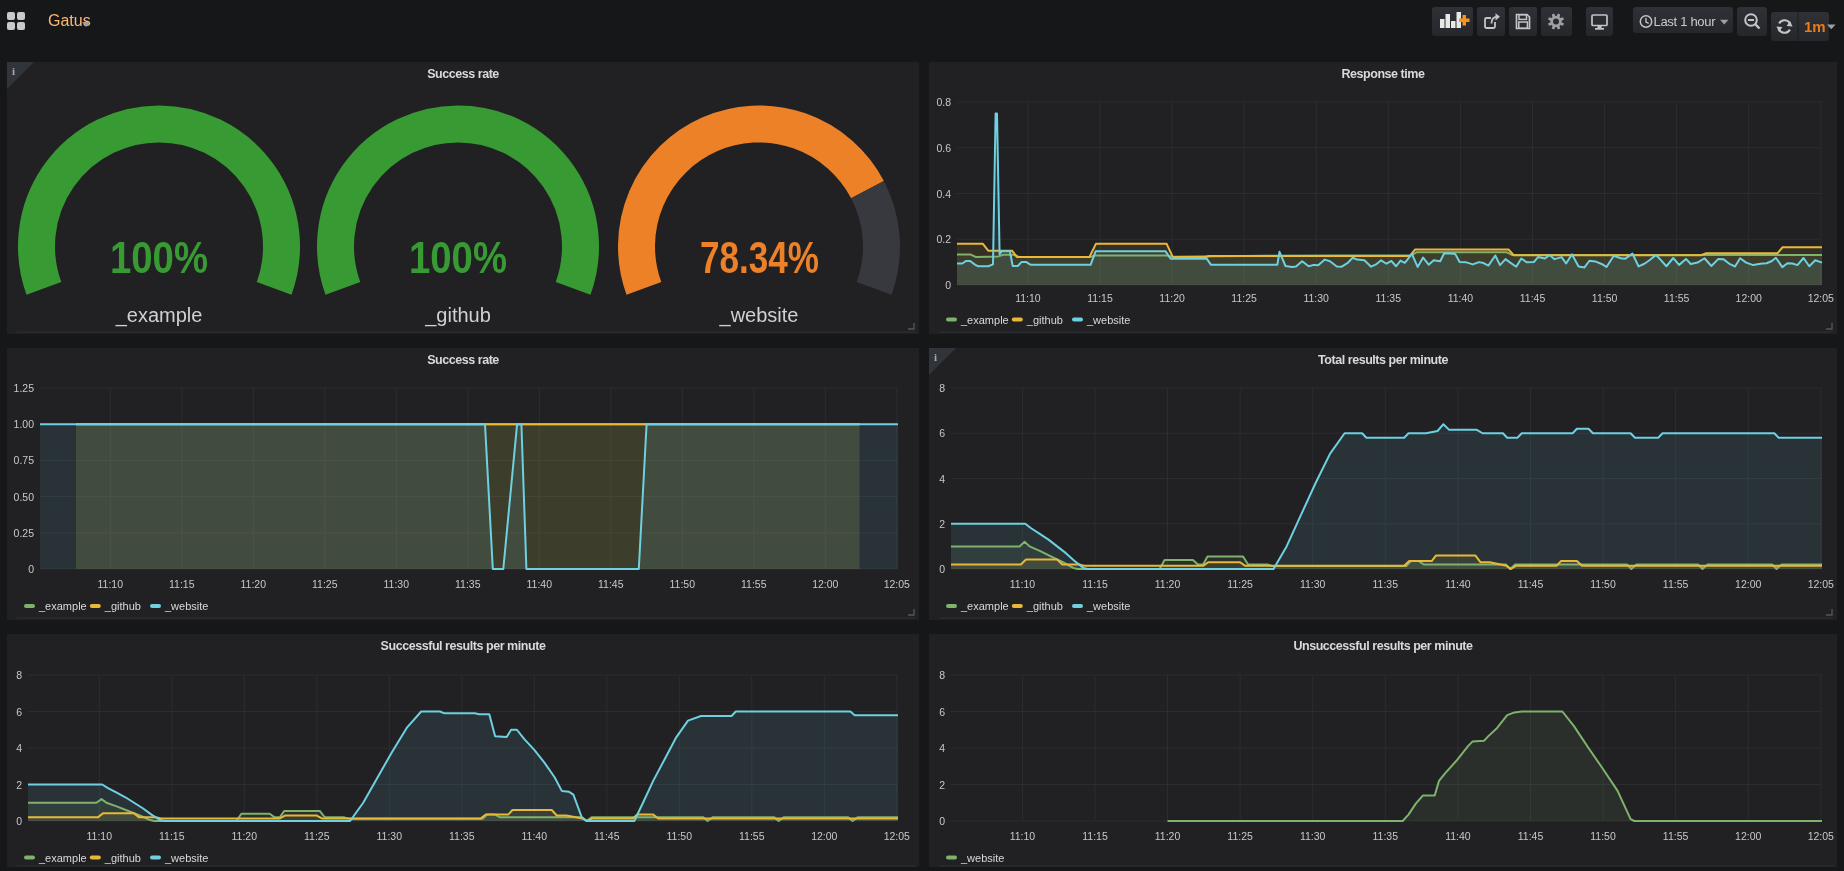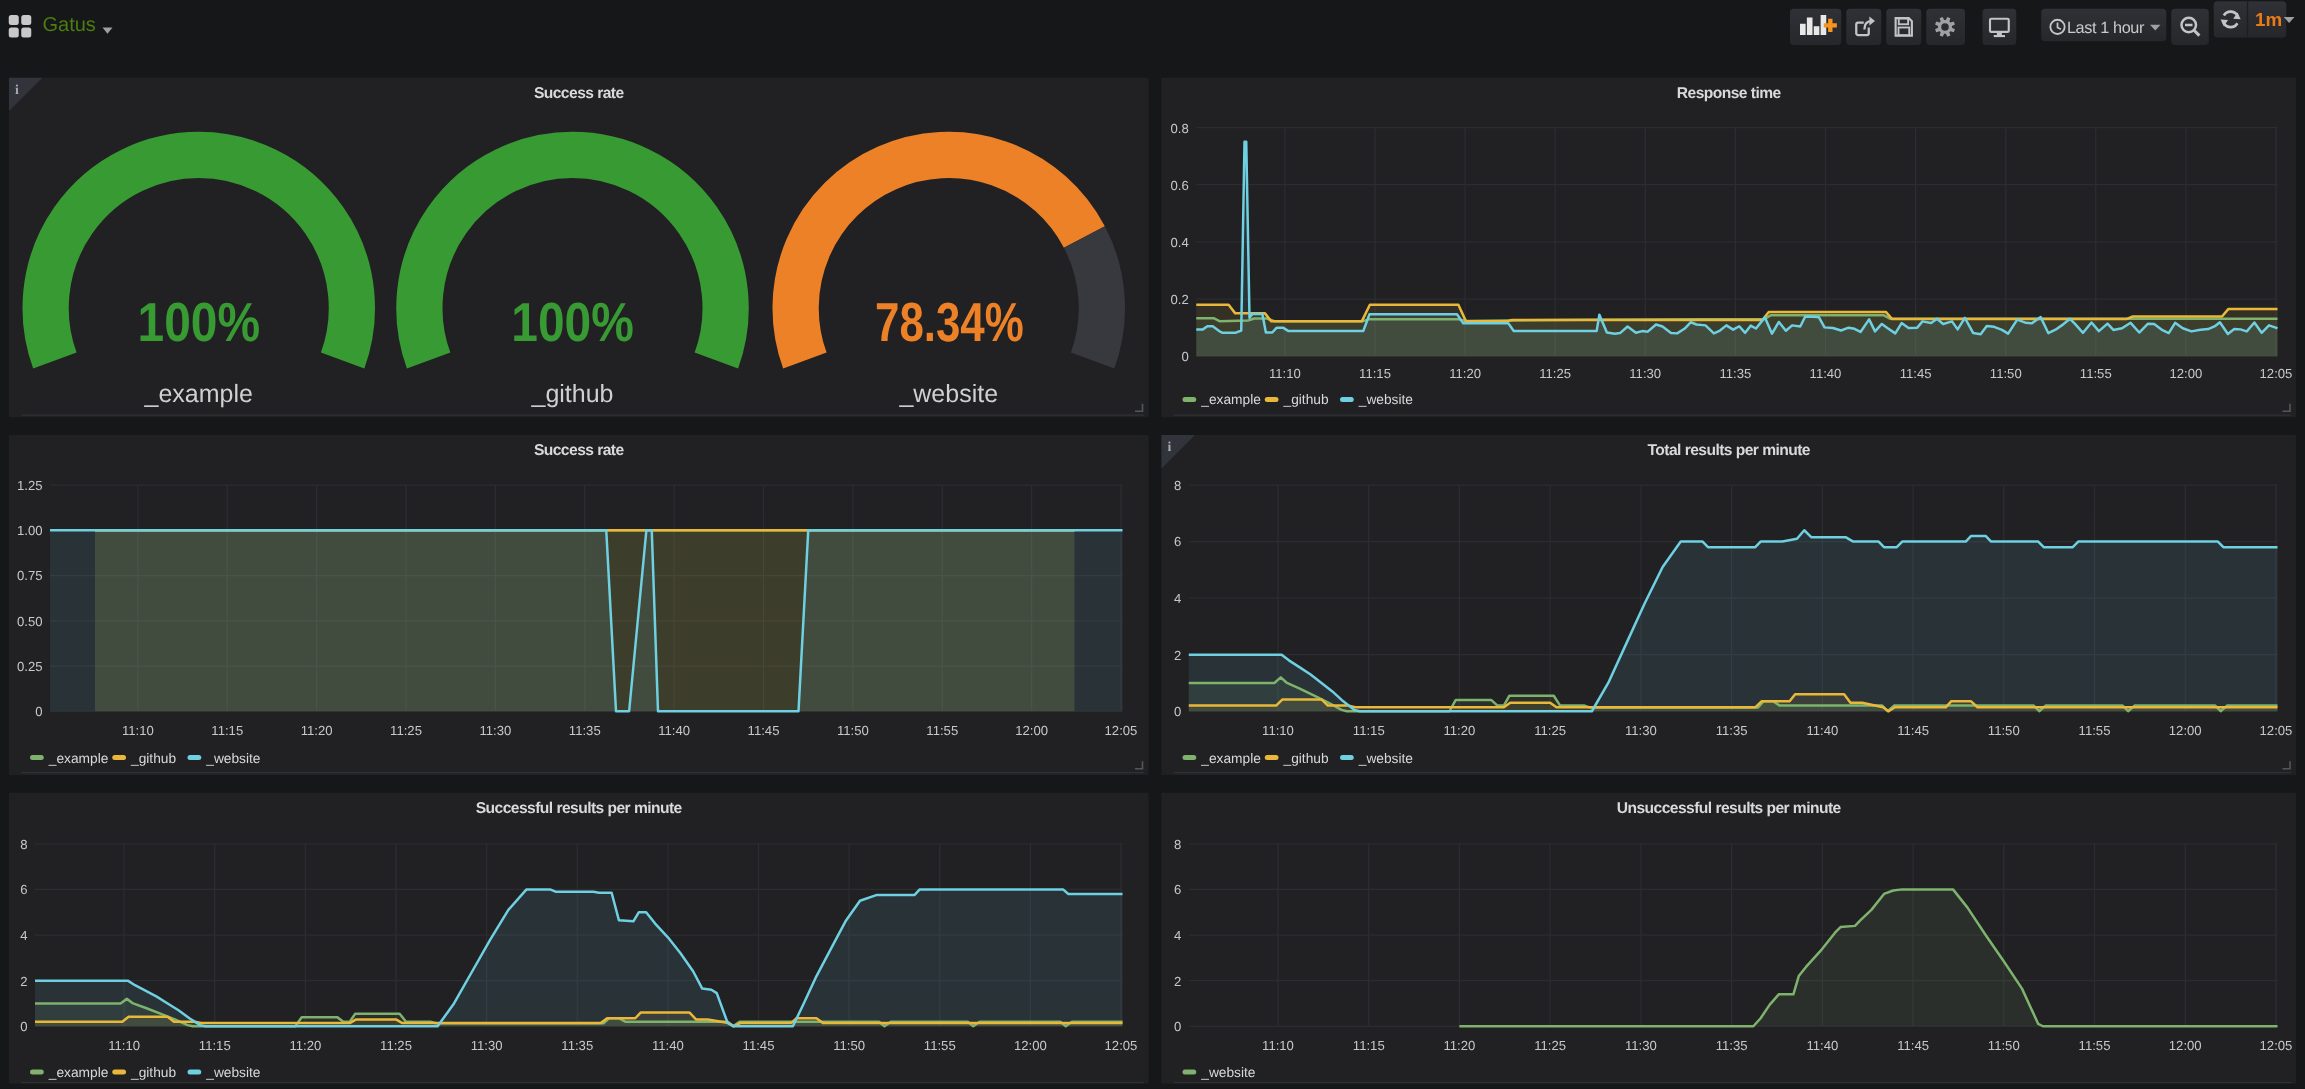--- a/index.html
+++ b/index.html
@@ -1,18 +1,18 @@
 <!DOCTYPE html>
 <html><head><meta charset="utf-8"><style>html,body{margin:0;padding:0;background:#161719;}body{width:1844px;height:871px;overflow:hidden;position:relative;font-family:"Liberation Sans",sans-serif;}svg text{ }</style></head><body>
 <div style="position:absolute;left:0;top:0;width:1844px;height:48px">
 <div style="position:absolute;left:7px;top:12px;width:8px;height:8px;background:#c9c9c9;border-radius:2px"></div>
 <div style="position:absolute;left:17px;top:12px;width:8px;height:8px;background:#c9c9c9;border-radius:2px"></div>
 <div style="position:absolute;left:7px;top:22px;width:8px;height:8px;background:#c9c9c9;border-radius:2px"></div>
 <div style="position:absolute;left:17px;top:22px;width:8px;height:8px;background:#c9c9c9;border-radius:2px"></div>
-<div style="position:absolute;left:34px;top:12px;font-size:16px;color:#4d7c0f;font-family:'Liberation Sans',sans-serif">Gatus</div>
+<div style="position:absolute;left:48px;top:12px;font-size:16px;color:#fdba74;font-family:'Liberation Sans',sans-serif">Gatus</div>
 <div style="position:absolute;left:82px;top:22px;width:0;height:0;border-left:4px solid transparent;border-right:4px solid transparent;border-top:5px solid #9fa0a3"></div>
 <div style="position:absolute;top:7px;height:29px;border-radius:3px;background:linear-gradient(180deg,#2f3136,#26272b);left:1432px;width:41px"><svg width="41" height="29" viewBox="0 0 41 29">
         <rect x="8" y="12" width="4.5" height="9" fill="#e8e8e8"></rect>
         <rect x="13.5" y="7" width="4.5" height="14" fill="#e8e8e8"></rect>
         <rect x="19" y="14" width="4.5" height="7" fill="#e8e8e8"></rect>
         <rect x="24.5" y="5" width="4.5" height="16" fill="#e8e8e8"></rect>
         <path d="M31 10.5 h3.5 v-3.5 h3.5 v3.5 h3.5 v3.5 h-3.5 v3.5 h-3.5 v-3.5 h-3.5 Z" fill="#f7941e" transform="translate(-4,1)"></path>
       </svg></div>
 <div style="position:absolute;top:7px;height:29px;border-radius:3px;background:linear-gradient(180deg,#2f3136,#26272b);left:1477px;width:28px"><svg width="28" height="29" viewBox="0 0 28 29">
         <path d="M18 15 v4.5 a1.5 1.5 0 0 1 -1.5 1.5 h-7 a1.5 1.5 0 0 1 -1.5 -1.5 v-7 a1.5 1.5 0 0 1 1.5 -1.5 H14" fill="none" stroke="#c3c4c6" stroke-width="1.8"></path>
@@ -36,21 +36,21 @@
         <circle cx="13" cy="14.5" r="5.7" fill="none" stroke="#c3c4c6" stroke-width="1.5"></circle>
         <path d="M13 11 V15 l2.7 1.4" fill="none" stroke="#c3c4c6" stroke-width="1.4"></path>
         <text x="20.5" y="19" fill="#c9cacb" font-size="13" letter-spacing="-0.3" font-family="Liberation Sans, sans-serif">Last 1 hour</text>
         <path d="M87 12.8 l4.2 4.6 l4.2 -4.6 Z" fill="#9fa0a3"></path>
       </svg></div>
 <div style="position:absolute;top:7px;height:29px;border-radius:3px;background:linear-gradient(180deg,#2f3136,#26272b);left:1737px;width:30px"><svg width="30" height="29" viewBox="0 0 30 29">
         <circle cx="14" cy="13" r="5.8" fill="none" stroke="#c3c4c6" stroke-width="2"></circle>
         <line x1="11" y1="13" x2="17" y2="13" stroke="#c3c4c6" stroke-width="2"></line>
         <line x1="18.2" y1="17.2" x2="22.5" y2="21.5" stroke="#c3c4c6" stroke-width="2.4"></line>
       </svg></div>
-<div style="position:absolute;top:1px;height:29px;border-radius:3px;background:linear-gradient(180deg,#2f3136,#26272b);left:1771px;width:58px"><svg width="71" height="29" viewBox="0 0 71 29">
+<div style="position:absolute;top:12px;height:29px;border-radius:3px;background:linear-gradient(180deg,#2f3136,#26272b);left:1771px;width:58px"><svg width="71" height="29" viewBox="0 0 71 29">
         <line x1="27" y1="0" x2="27" y2="29" stroke="#1d1e21" stroke-width="1"></line>
         <path d="M8.1,11.4 A6.2,6.2 0 0 1 19.3,12.4" fill="none" stroke="#c3c4c6" stroke-width="2.1"></path>
         <path d="M18.9,17.6 A6.2,6.2 0 0 1 7.7,16.6" fill="none" stroke="#c3c4c6" stroke-width="2.1"></path>
         <path d="M21.9,10.2 l-6,0 l3,5.2 Z" fill="#c3c4c6" transform="rotate(-55 19.3 12.4)"></path>
         <path d="M5.1,18.8 l6,0 l-3,-5.2 Z" fill="#c3c4c6" transform="rotate(-55 7.7 16.6)"></path>
         <text x="33" y="19.5" fill="#eb7b18" font-size="15" font-weight="bold" font-family="Liberation Sans, sans-serif">1m</text>
         <path d="M56 12.5 l4.3 4.8 l4.3 -4.8 Z" fill="#9fa0a3"></path>
       </svg></div>
 </div>
 <svg width="912" height="272" viewBox="7 62 912 272" style="position:absolute;left:7px;top:62px" font-family="Liberation Sans, sans-serif">

